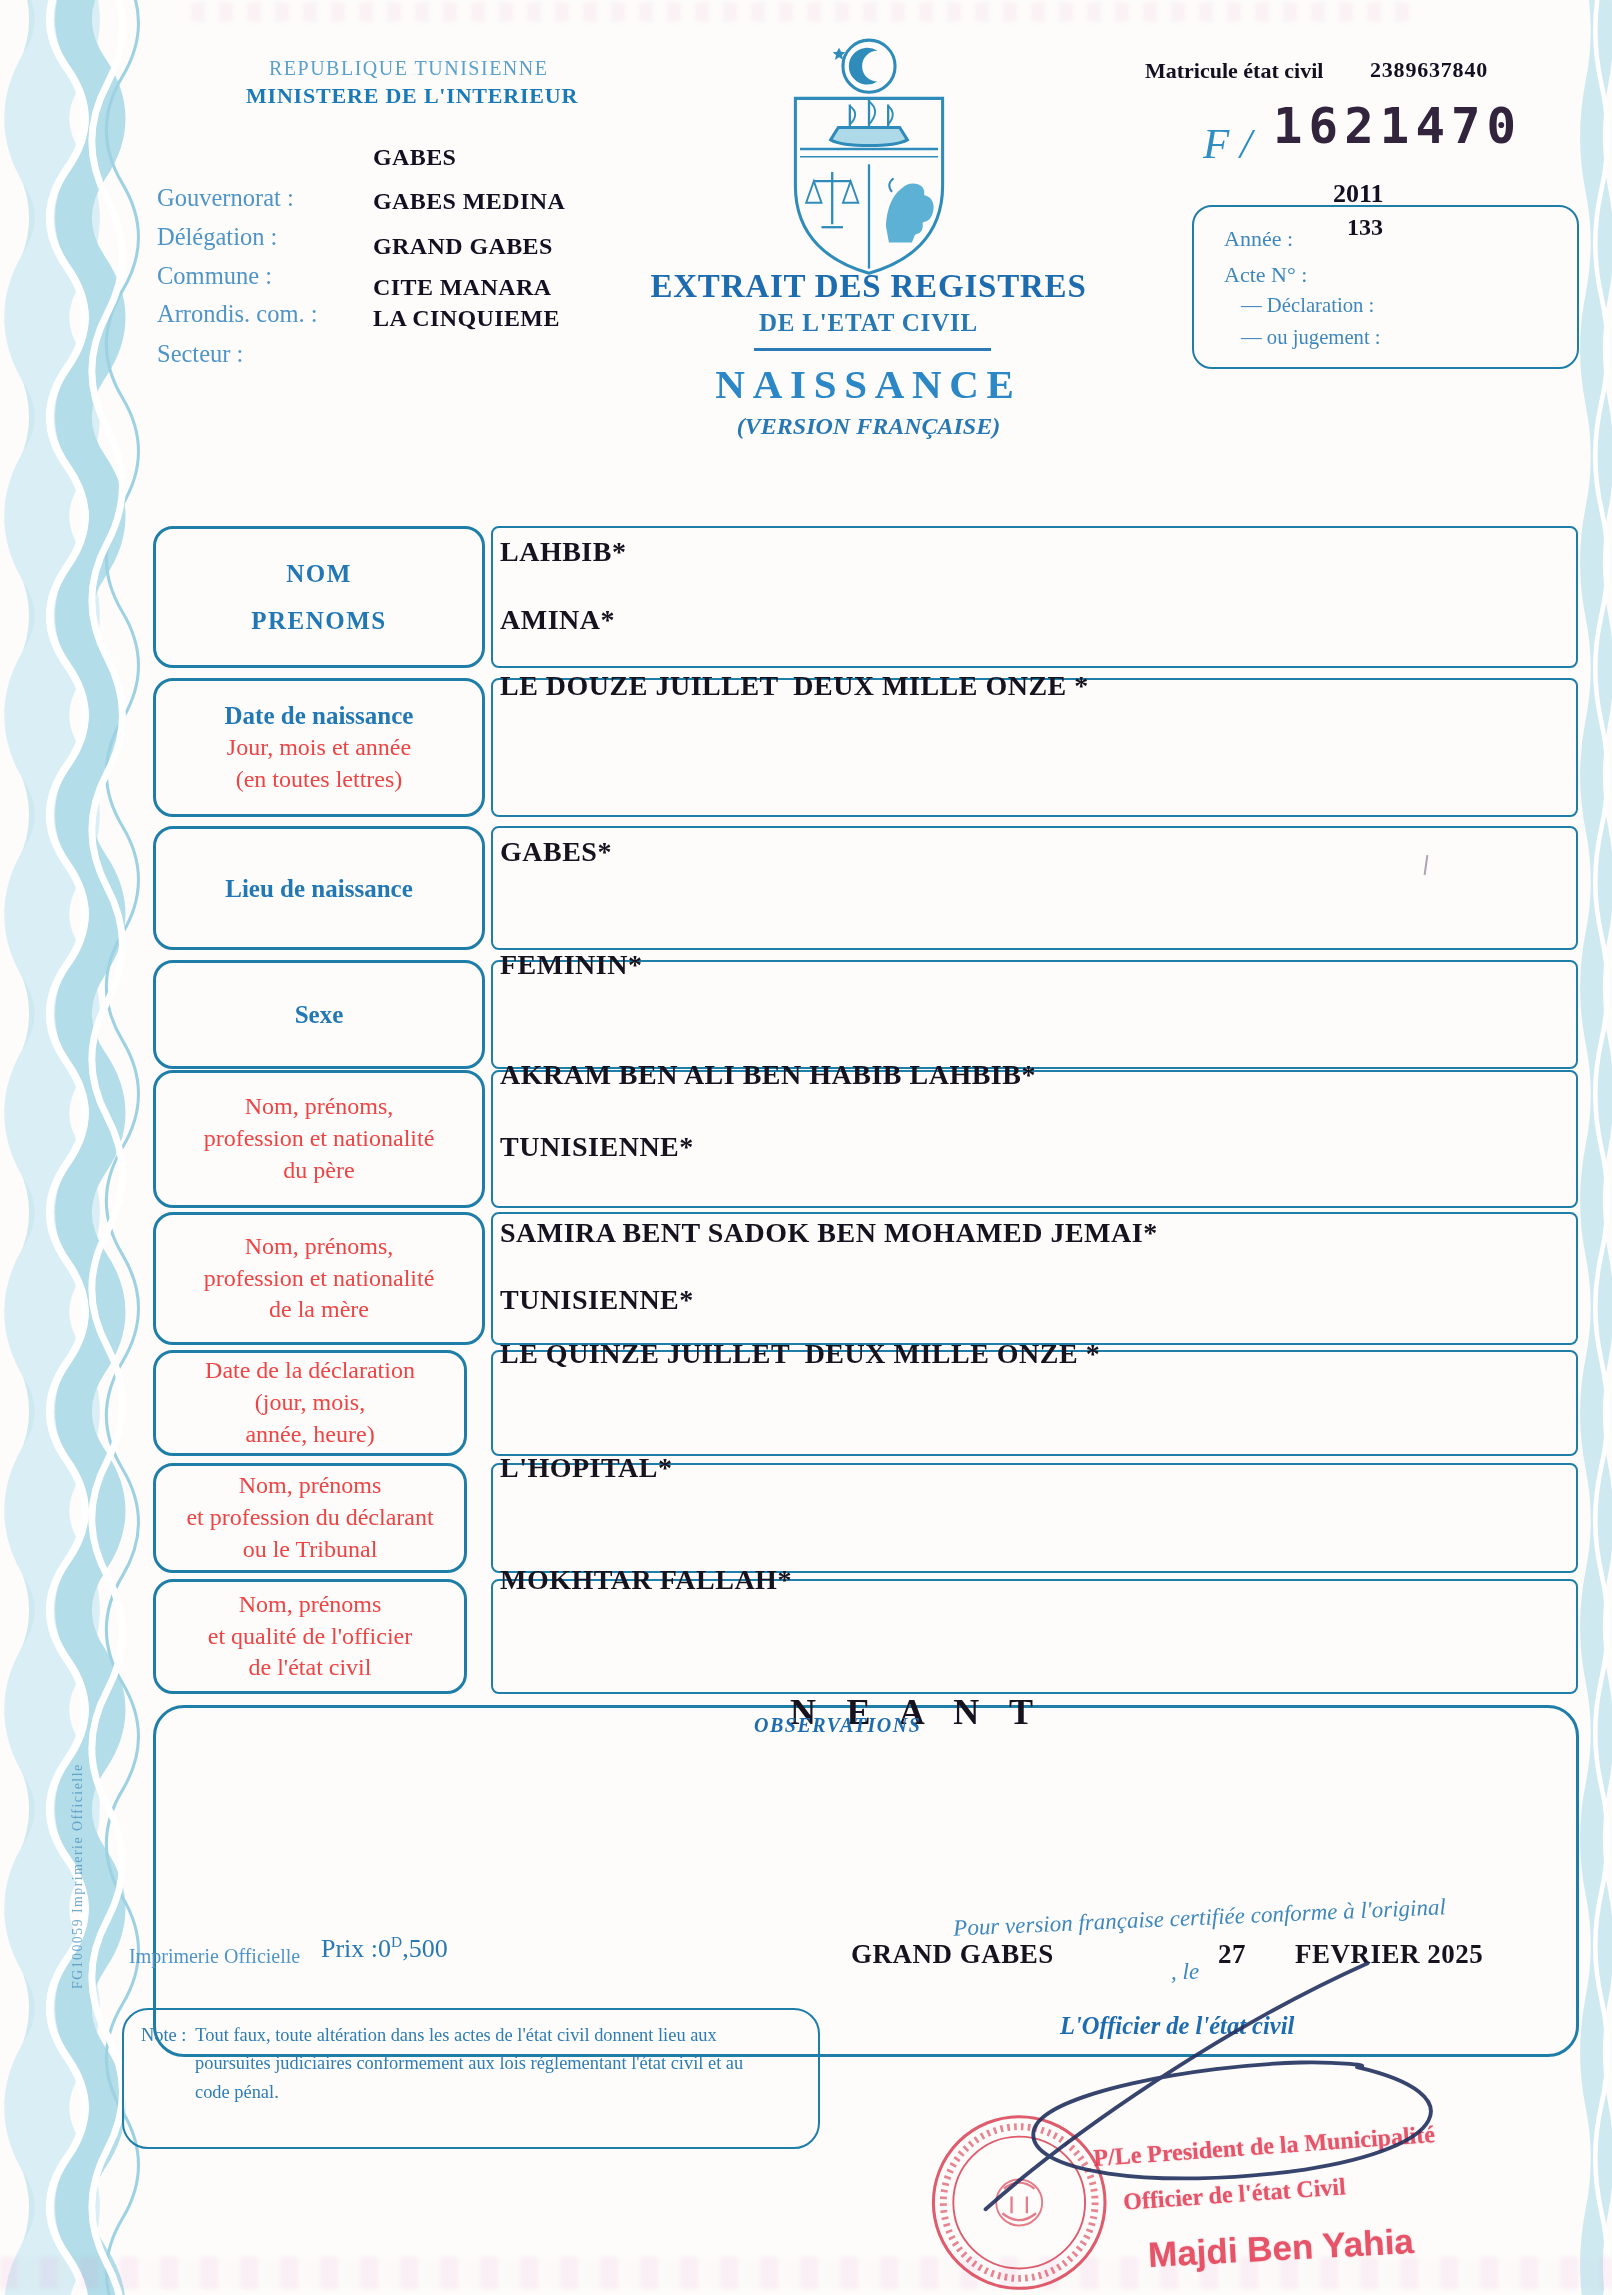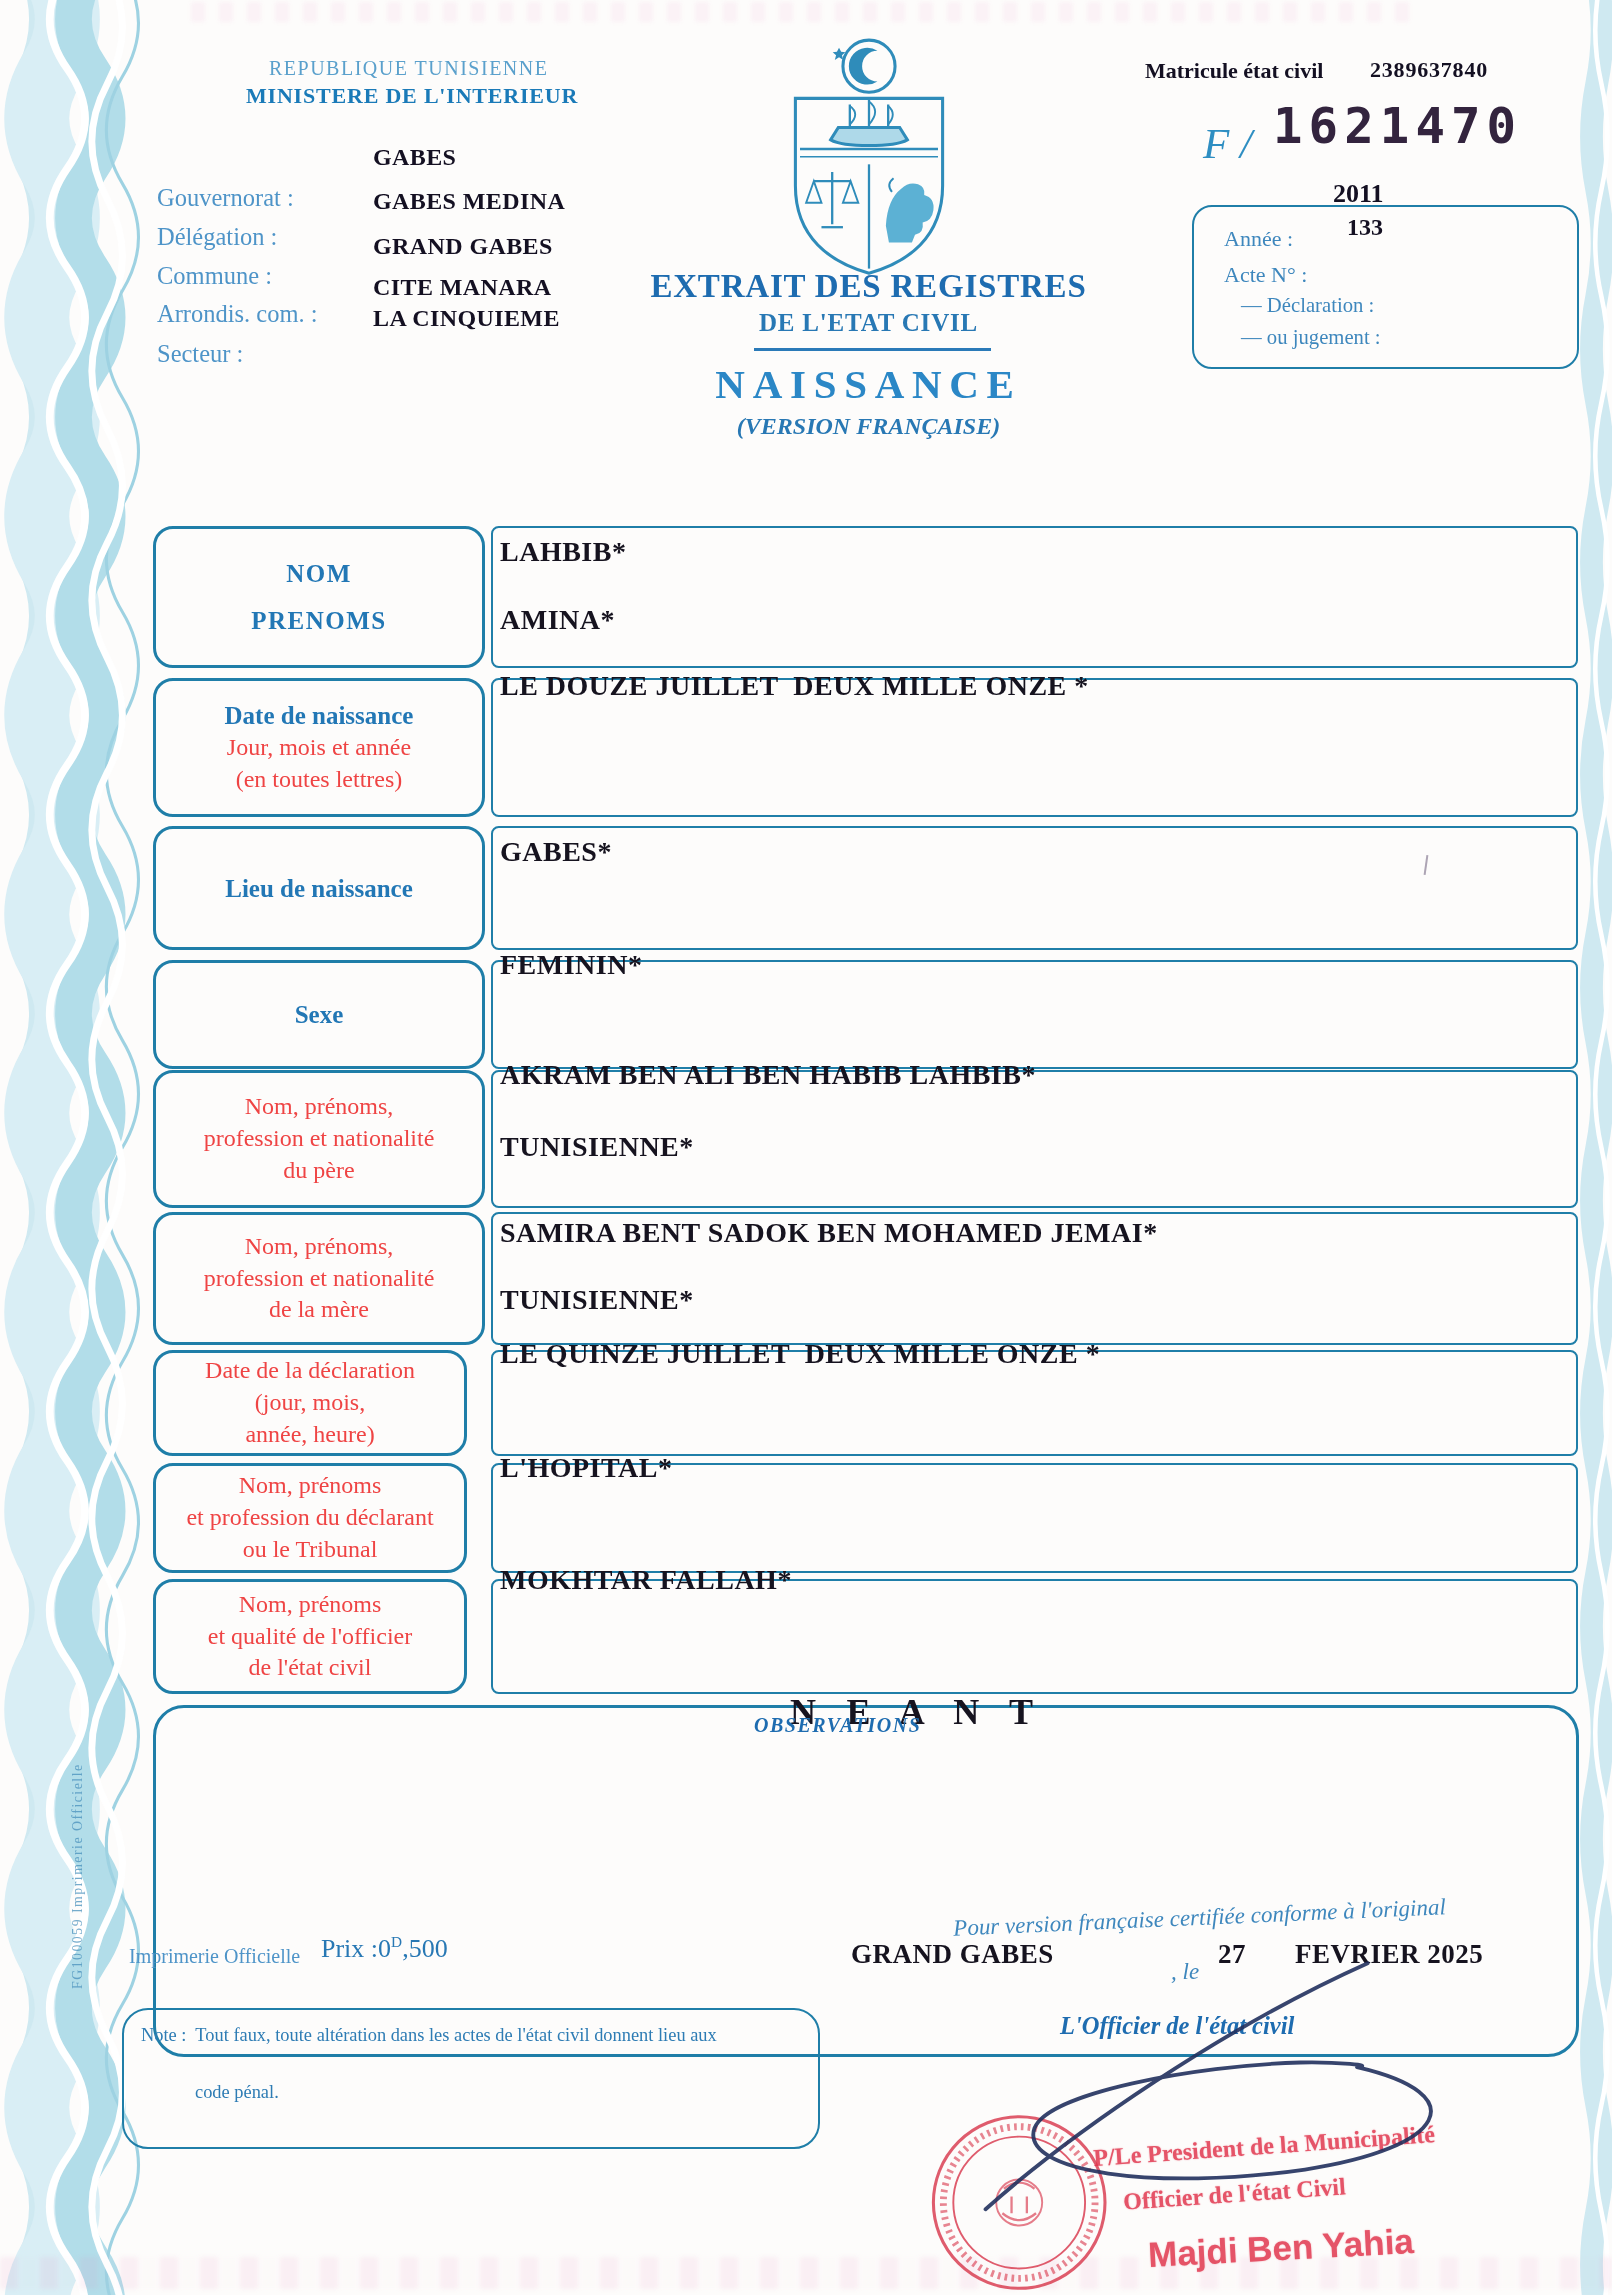--- a/index.html
+++ b/index.html
@@ -203,21 +203,21 @@
 <div class="abs" style="left:953px;top:1902px;width:627px;font-size:23px;font-style:italic;color:#3e87bd;transform:rotate(-2.5deg);">Pour version française certifiée conforme à l'original</div>
 <div class="abs" style="left:1171px;top:1959px;font-size:23px;font-style:italic;color:#3e87bd;">, le</div>
 <div class="abs typed" style="left:851px;top:1939px;font-size:27px;">GRAND GABES</div>
 <div class="abs typed" style="left:1218px;top:1939px;font-size:27px;">27</div>
 <div class="abs typed" style="left:1295px;top:1939px;font-size:27px;">FEVRIER 2025</div>
 
 <div class="abs note-box" style="left:122px;top:2008px;width:698px;height:141px;">
   <div class="note-txt">
     <span>Note :</span>&nbsp;
     <span>Tout faux, toute altération dans les actes de l'état civil donnent lieu aux</span><br>
-    <br>
+    <span style="margin-left:54px;display:inline-block;">poursuites judiciaires conformement aux lois réglementant l'état civil et au</span><br>
     <span style="margin-left:54px;display:inline-block;">code pénal.</span>
   </div>
 </div>
 
 <div class="abs" style="left:1060px;top:2012px;font-size:24.5px;font-weight:700;font-style:italic;color:#1e6cb0;">L'Officier de l'état civil</div>
 
 <svg class="abs" style="left:918px;top:2106px;opacity:.8;" width="207" height="190" viewBox="0 0 270 248">
   <g stroke="#d8354a" fill="none">
     <circle cx="132" cy="126" r="112" stroke-width="4"></circle>
     <circle cx="132" cy="126" r="86" stroke-width="2.5"></circle>

